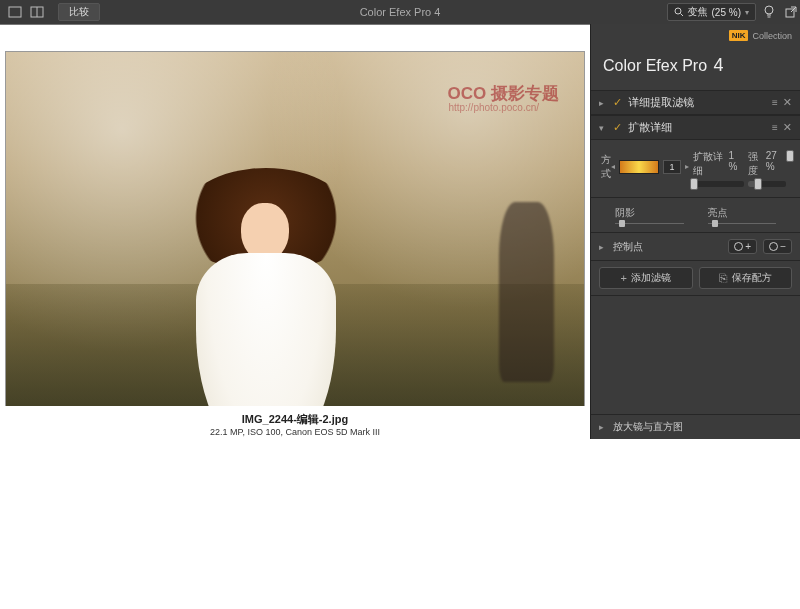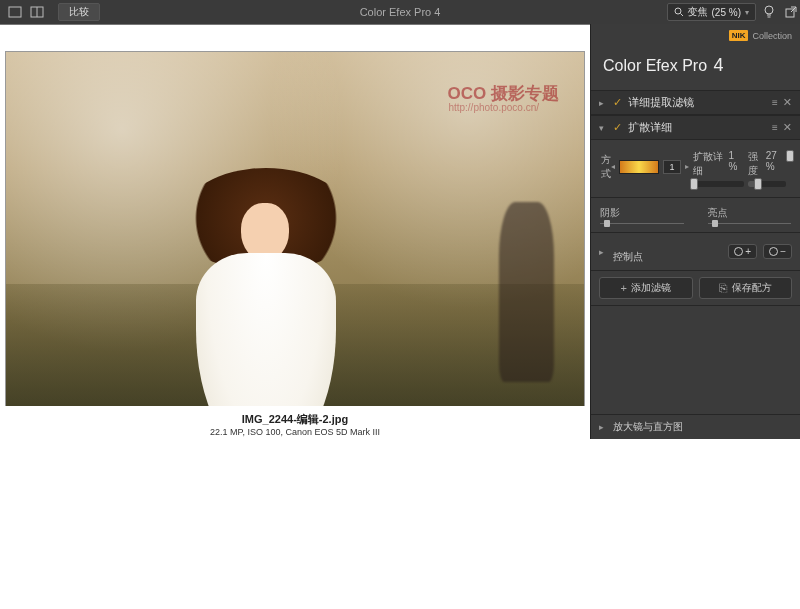--- a/index.html
+++ b/index.html
@@ -55,29 +55,29 @@
   .style-group { display: flex; align-items: center; gap: 4px; }
   .style-num { background:#2a2a2a; border:1px solid #555; width:18px; height:14px; font-size:9px; color:#ddd; display:flex; align-items:center; justify-content:center; }
   .tri-small { color:#999; font-size:8px; cursor:pointer; }
 
   .slider-block { margin-top: 4px; }
   .slider-head { display: flex; justify-content: space-between; font-size: 10px; color: #bbb; }
   .slider-track { position: relative; height: 6px; background: #2a2a2a; border-radius: 2px; margin-top: 3px; cursor: pointer; }
   .slider-track .fill { position: absolute; top: 0; bottom: 0; left: 0; background: #555; border-radius: 2px; }
   .slider-track .thumb { position: absolute; top: -3px; width: 8px; height: 12px; background: #ccc; border: 1px solid #666; border-radius: 2px; transform: translateX(-50%); }
 
-  .mini-sliders { display: flex; gap: 24px; padding: 8px 9px; border-bottom: 1px solid #262626; }
+  .mini-sliders { display: flex; gap: 24px; padding: 8px 24px; border-bottom: 1px solid #262626; }
   .mini { flex: 1; }
   .mini .lbl { font-size:10px; color:#bbb; margin-bottom: 3px; }
   .mini .tr { height: 1px; background:#666; position:relative; }
   .mini .tr::after { content:""; position:absolute; left:4px; top:-3px; width:6px; height:7px; background:#bbb; border-radius:1px; }
 
   .cp-row { display:flex; align-items:center; padding: 6px 8px; gap:6px; border-bottom:1px solid #262626; }
   .cp-row .tri { color:#999; font-size:9px; width:8px; cursor:pointer; }
-  .cp-row .name { flex:1; font-size:10px; color:#ccc;margin-top:11px; }
+  .cp-row .name { flex:1; font-size:10px; color:#ccc; }
   .cp-btn { display:flex; align-items:center; gap:2px; background:#2c2c2c; border:1px solid #555; border-radius:3px; padding:1px 5px; font-size:10px; color:#ccc; cursor:pointer; }
   .cp-circle { width:9px; height:9px; border:1.5px solid #ccc; border-radius:50%; }
 
   .btn-row { display:flex; gap:6px; padding: 6px 8px; border-bottom:1px solid #262626; }
   .pbtn { flex:1; background:#2e2e2e; border:1px solid #555; border-radius:3px; padding:3px 4px; font-size:10px; color:#ccc; display:flex; align-items:center; justify-content:center; gap:4px; cursor:pointer; }
   .pbtn .ico { font-size:11px; color:#aaa; }
 
   .spacer { flex: 1; }
   .bottom-row { display:flex; align-items:center; padding:5px 8px; border-top:1px solid #262626; gap:6px; }
   .bottom-row .tri { color:#999; font-size:9px; width:8px; cursor:pointer; }

